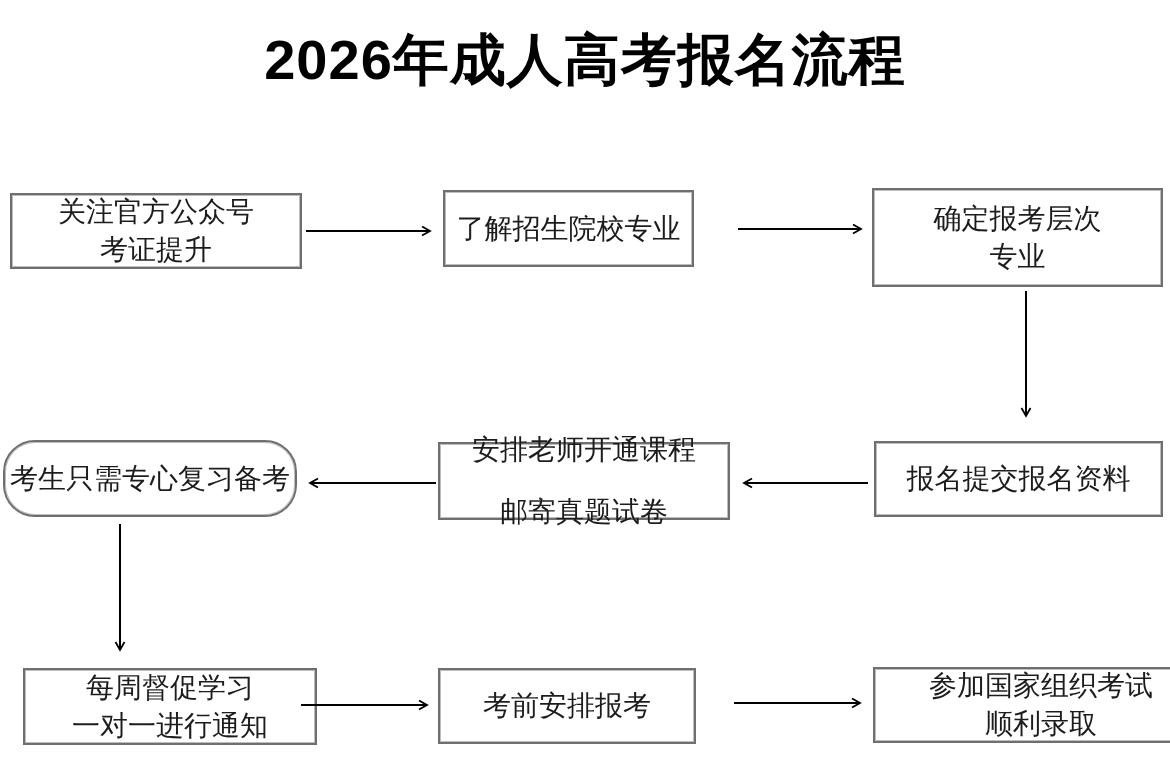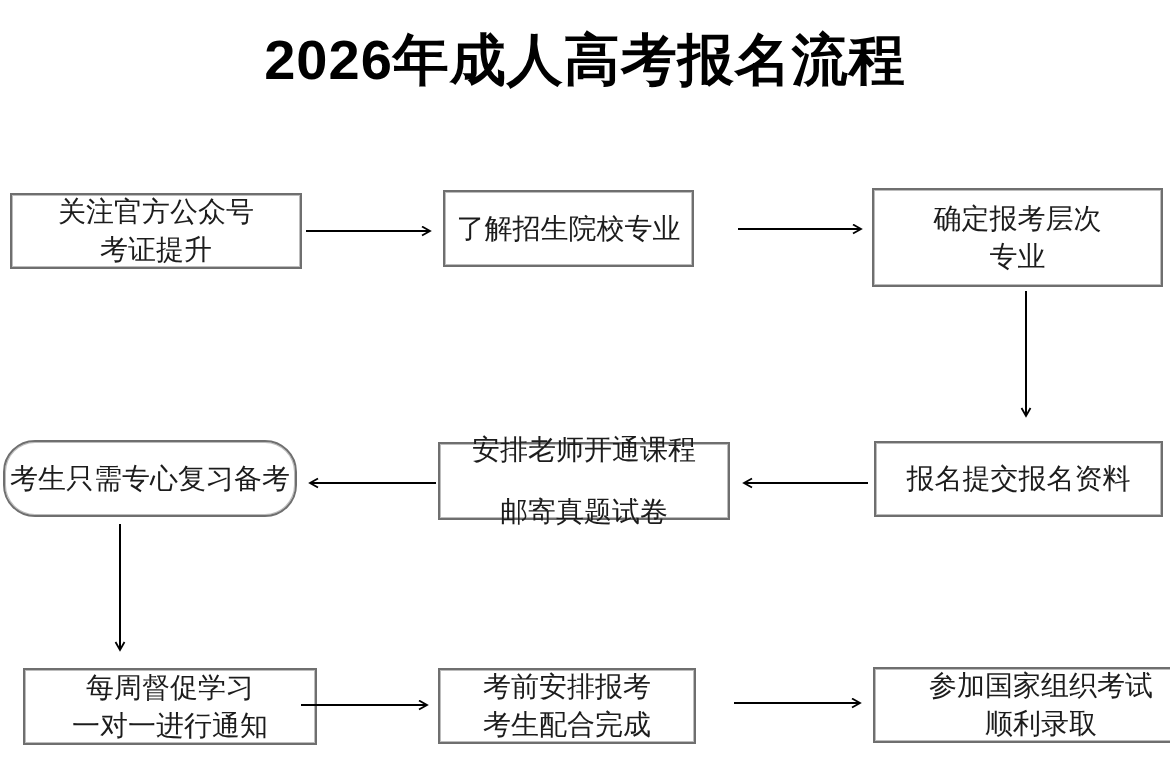--- a/index.html
+++ b/index.html
@@ -80,21 +80,20 @@
 <div class="node" style="left:3px; top:440px; width:294px; height:77px;border-radius:32px;">
   <span>考生只需专心复习备考</span>
 </div>
 
 <div class="node" style="left:3px; top:668px; width:294px; height:77px;margin-left:20px;">
   <span>每周督促学习</span>
   <span>一对一进行通知</span>
 </div>
 <div class="node" style="left:438px; top:668px; width:258px; height:76px;">
   <span>考前安排报考</span>
-  <span>考生配合完成</span>
 </div>
 <div class="node" style="left:873px; top:667px; width:336px; height:76px;">
   <span>参加国家组织考试</span>
   <span>顺利录取</span>
 </div>
 
 <svg class="arrows" viewBox="0 0 1170 775" xmlns="http://www.w3.org/2000/svg">
   <defs>
     <marker id="ah" markerUnits="userSpaceOnUse" markerWidth="14" markerHeight="14" refX="9" refY="5.5" orient="auto">
       <path d="M1,1 L9,5.5 L1,10" fill="none" stroke="#000000" stroke-width="1.8"></path>

